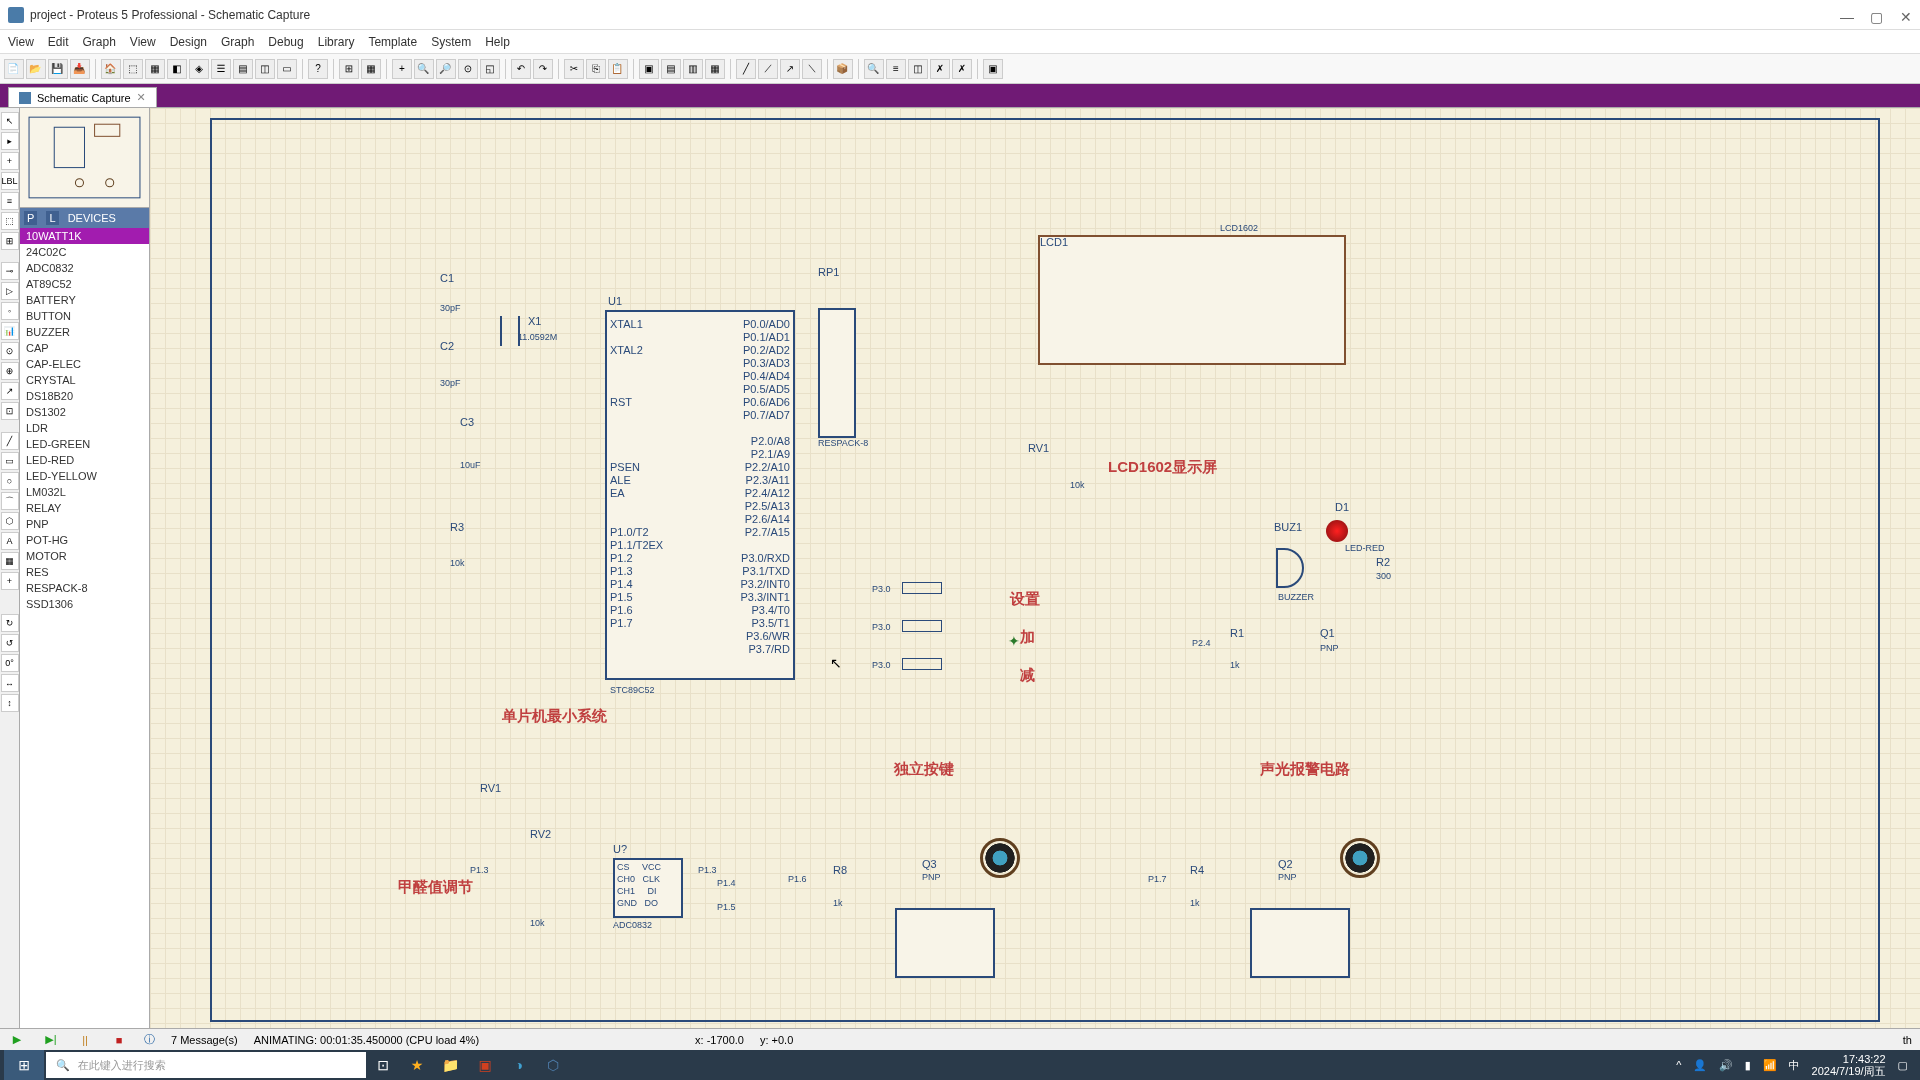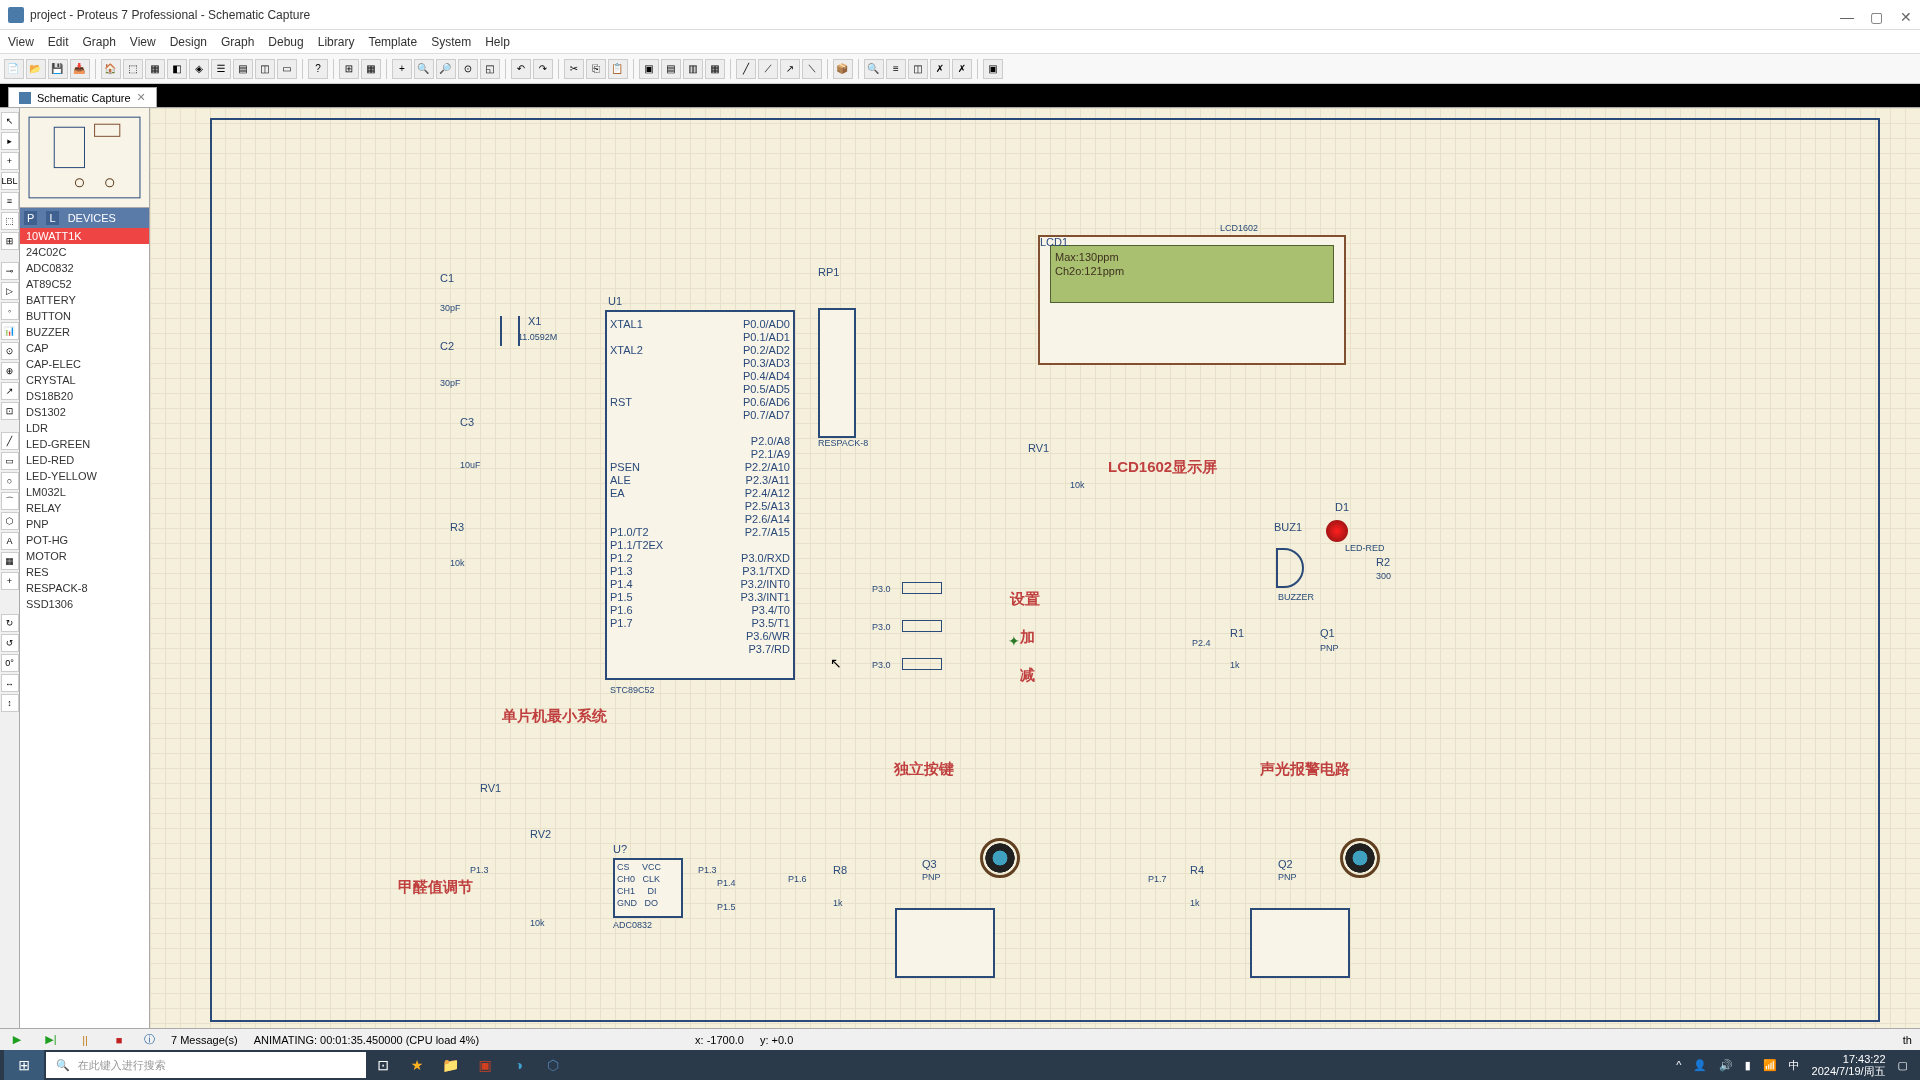--- a/index.html
+++ b/index.html
@@ -7,35 +7,35 @@
 .titlebar{height:30px;background:#fff;display:flex;align-items:center;padding:0 8px;border-bottom:1px solid #ddd}
 .titlebar .icon{width:16px;height:16px;background:#4a7ba8;margin-right:6px;border-radius:2px}
 .titlebar .title{flex:1;color:#333;font-size:12px}
 .winbtns{display:flex;gap:18px}
 .winbtn{width:12px;height:12px;font-size:14px;cursor:pointer;color:#666}
 .menubar{height:24px;background:#fff;display:flex;align-items:center;padding:0 8px;border-bottom:1px solid #ddd;gap:14px}
 .menubar span{cursor:pointer;color:#333;font-size:12px}
 .toolbar{height:30px;background:#f8f8f8;display:flex;align-items:center;padding:0 4px;border-bottom:1px solid #ccc;gap:2px}
 .tbtn{width:20px;height:20px;background:#eee;border:1px solid #ccc;cursor:pointer;display:inline-flex;align-items:center;justify-content:center;font-size:10px}
 .tsep{width:1px;height:20px;background:#ccc;margin:0 3px}
-.tabbar{height:24px;background:#000000;border-bottom:1px solid #aaa;display:flex;align-items:flex-end;padding-left:8px}
+.tabbar{height:24px;background:#701a75;border-bottom:1px solid #aaa;display:flex;align-items:flex-end;padding-left:8px}
 .tab{background:#fff;border:1px solid #aaa;border-bottom:none;padding:3px 10px;display:flex;align-items:center;gap:6px;font-size:11px}
 .tab .tabicon{width:12px;height:12px;background:#4a7ba8}
 .tab .close{cursor:pointer;color:#888}
 .workspace{display:flex;height:calc(100% - 156px)}
 .sidebar{width:20px;background:#f0f0f0;border-right:1px solid #aaa;display:flex;flex-direction:column;gap:2px;padding-top:4px}
 .sidebtn{width:18px;height:18px;margin:0 auto;border:1px solid #ccc;background:#fff;cursor:pointer;font-size:9px;display:flex;align-items:center;justify-content:center}
 .leftpanel{width:130px;background:#fff;border-right:1px solid #aaa;display:flex;flex-direction:column}
 .preview{height:100px;background:#f8f4e8;border-bottom:1px solid #aaa;padding:4px;position:relative}
 .preview svg{width:100%;height:100%}
 .devheader{height:20px;background:#5a7aa8;color:#fff;display:flex;align-items:center;padding:0 4px;justify-content:space-between}
 .devheader .lbl{font-size:11px}
 .devlist{flex:1;overflow:auto;background:#fff}
 .devlist .item{padding:2px 6px;cursor:pointer;color:#333;font-size:11px}
-.devlist .item.sel{background:#ef4444;color:#fff}
+.devlist .item.sel{background:#a21caf;color:#fff}
 .canvas{flex:1;background:#f5f0dc;position:relative;overflow:hidden;background-image:linear-gradient(#e8e0c8 1px,transparent 1px),linear-gradient(90deg,#e8e0c8 1px,transparent 1px);background-size:15px 15px}
 .canvas .border{position:absolute;left:60px;top:10px;right:40px;bottom:10px;border:2px solid #2a4a7a}
 .schematic{position:absolute;inset:0}
 .lbl{position:absolute;font-size:11px;color:#2a4a7a;white-space:nowrap}
 .lblred{color:#c04040;font-weight:bold;font-size:15px}
 .lblsm{font-size:9px}
 .chip{position:absolute;border:2px solid #2a4a7a;background:#f8f4e8}
 .lcd{position:absolute;border:2px solid #805030;background:#f8f4e8}
 .lcdscreen{position:absolute;background:#a8c070;border:1px solid #506030;padding:4px;font-family:monospace;font-size:16px;color:#403020;line-height:1.3}
 .comp{position:absolute}
@@ -49,21 +49,21 @@
 .taskbar .start{width:40px;height:100%;background:#3a5a7a;display:flex;align-items:center;justify-content:center;font-size:14px}
 .search{flex:0 0 320px;height:26px;background:#fff;color:#999;padding:0 10px;display:flex;align-items:center;margin-left:2px}
 .tray{margin-left:auto;display:flex;align-items:center;gap:12px;padding-right:8px;font-size:11px}
 .taskicon{width:28px;height:28px;margin:0 3px;display:flex;align-items:center;justify-content:center;font-size:14px}
 </style>
 </head>
 <body>
 
 <div class="titlebar">
   <div class="icon"></div>
-  <div class="title">project - Proteus 7 Professional - Schematic Capture</div>
+  <div class="title">project - Proteus 5 Professional - Schematic Capture</div>
   <div class="winbtns">
     <span class="winbtn">—</span>
     <span class="winbtn">▢</span>
     <span class="winbtn">✕</span>
   </div>
 </div>
 
 <div class="menubar" id="menubar">
     <span>View</span>
     <span>Edit</span>
@@ -295,24 +295,20 @@
       <div class="lbl" style="left:300px;top:413px">R3</div>
       <div class="lbl lblsm" style="left:300px;top:450px">10k</div>
 
       <div class="chip" style="left:668px;top:200px;width:38px;height:130px"></div>
       <div class="lbl" style="left:668px;top:158px">RP1</div>
       <div class="lbl lblsm" style="left:668px;top:330px">RESPACK-8</div>
 
       <div class="lbl lblred" style="left:352px;top:599px">单片机最小系统</div>
 
       <div class="lcd" style="left:888px;top:127px;width:308px;height:130px"></div>
-      <div class="lcdscreen" style="left:900px;top:137px;width:284px;height:58px">
-        <div>Max:130ppm</div>
-        <div>Ch2o:121ppm</div>
-      </div>
       <div class="lbl" style="left:890px;top:128px">LCD1</div>
       <div class="lbl lblsm" style="left:1070px;top:115px">LCD1602</div>
       <div class="lbl lblred" style="left:958px;top:350px">LCD1602显示屏</div>
 
       <div class="lbl" style="left:878px;top:334px">RV1</div>
       <div class="lbl lblsm" style="left:920px;top:372px">10k</div>
 
       <div class="lbl lblred" style="left:860px;top:482px">设置</div>
       <div class="lbl lblred" style="left:870px;top:520px">加</div>
       <div class="lbl lblred" style="left:870px;top:558px">减</div>

